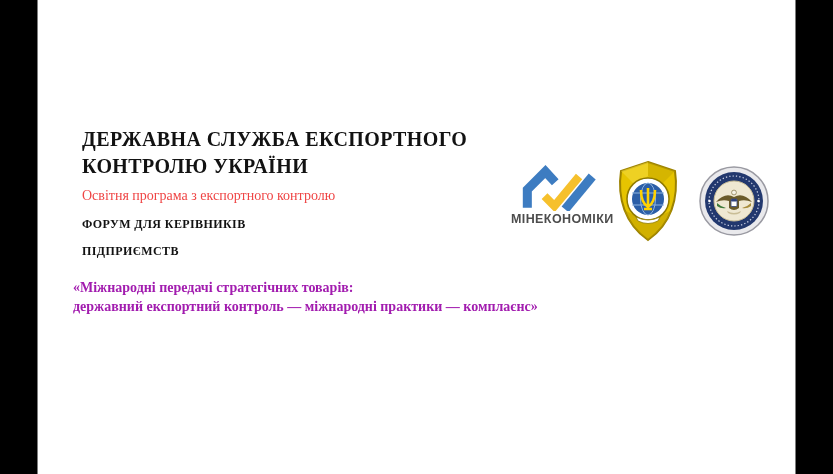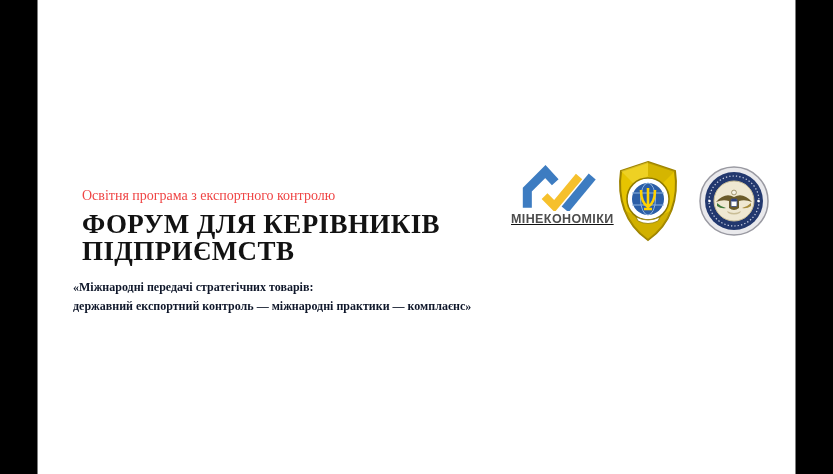--- a/index.html
+++ b/index.html
@@ -15,47 +15,49 @@
     position:absolute;left:82px;top:126px;margin:0;
     font-size:20px;font-weight:bold;line-height:27px;letter-spacing:.4px;
     white-space:pre-line;color:#121212;
   }
   .subtitle{
     position:absolute;left:82px;top:186px;margin:0;
     font-size:14px;font-weight:normal;line-height:20px;color:#ef4444;
   }
   .forum-title{
     position:absolute;left:82px;top:211px;margin:0;
-    font-size:27px;font-weight:bold;line-height:27px;letter-spacing:.4px;
+    font-size:12px;font-weight:bold;line-height:27px;letter-spacing:.4px;
     white-space:pre-line;color:#121212;
   }
   .quote{
     position:absolute;left:73px;top:278px;margin:0;
-    font-size:12px;font-weight:bold;line-height:19px;
-    white-space:pre-line;color:#0f172a;
+    font-size:14px;font-weight:bold;line-height:19px;
+    white-space:pre-line;color:#a21caf;
   }
 
-  .logo-minecon{position:absolute;left:511px;top:165px;width:100px;text-align:left;text-decoration:underline;}
+  .logo-minecon{position:absolute;left:511px;top:165px;width:100px;text-align:left;}
   .logo-minecon .mark{display:block;margin:0 auto;}
   .logo-minecon .label{
     display:block;margin-top:1px;
     font-family:"Liberation Sans","DejaVu Sans",sans-serif;
     font-size:12.5px;font-weight:bold;letter-spacing:.4px;
   }
   .logo-shield{position:absolute;left:614px;top:160px;}
   .logo-usseal{position:absolute;left:699px;top:166px;}
 </style>
 </head>
 <body>
 
 <div class="stage">
 
   <div class="letterbox left"></div>
   <div class="letterbox right"></div>
 
+  <h1 class="org-title">ДЕРЖАВНА СЛУЖБА ЕКСПОРТНОГО
+КОНТРОЛЮ УКРАЇНИ</h1>
 
   <p class="subtitle">Освітня програма з експортного контролю</p>
 
   <h2 class="forum-title">ФОРУМ ДЛЯ КЕРІВНИКІВ
 ПІДПРИЄМСТВ</h2>
 
   <p class="quote">«Міжнародні передачі стратегічних товарів:
 державний експортний контроль — міжнародні практики — комплаєнс»</p>
 
   <div class="logo-minecon">

